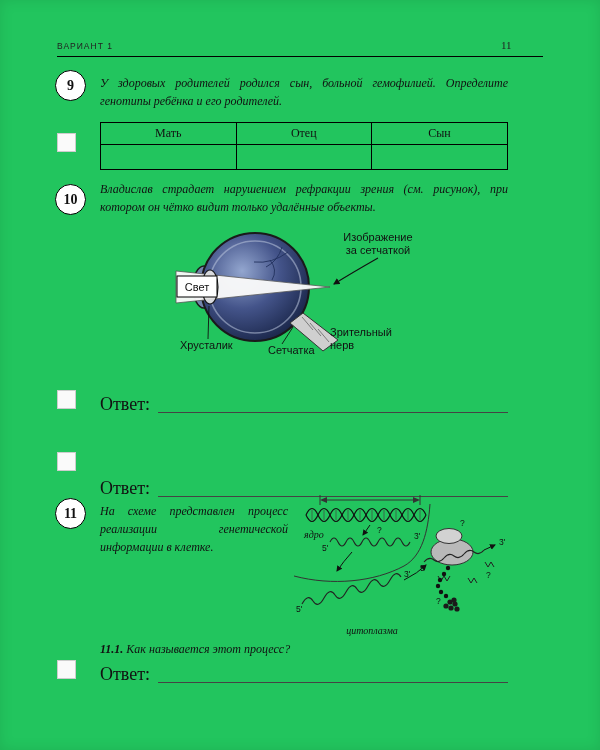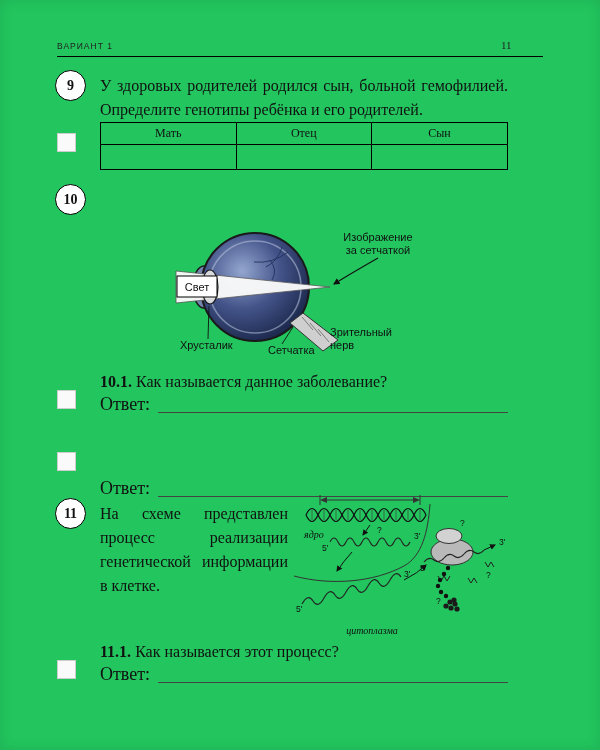--- a/index.html
+++ b/index.html
@@ -12,21 +12,21 @@
     position:absolute; left:57px; top:41px; font-family:"Liberation Sans", sans-serif;
     font-size:8.5px; letter-spacing:1px; color:#222;
   }
   .hdr-num { position:absolute; left:501px; top:39px; font-size:11px; color:#222; }
   .hrule { position:absolute; left:57px; top:56px; width:486px; border-top:1px solid #000; }
   .qnum {
     position:absolute; width:29px; height:29px; border:1.6px solid #000; border-radius:50%;
     display:flex; align-items:center; justify-content:center;
     font-size:14px; font-weight:bold; background:#fff;
   }
-  .para { position:absolute; font-size:16px; line-height:1.5; text-align:justify; }
+  .para { position:absolute; font-size:12px; line-height:1.5; text-align:justify;font-style:italic; }
   .para .b { font-weight:bold; }
   .answer { position:absolute; display:flex; width:408px; font-size:18px; }
   .answer .line { flex:1; border-bottom:1px solid #444; margin:0 0 2px 8px; align-self:flex-end; height:14px; }
   .gtable { position:absolute; left:100px; top:122px; width:408px; border-collapse:collapse; }
   .gtable th, .gtable td { border:1px solid #000; font-size:12px; font-weight:normal; text-align:center; padding:3px 8px; }
   .gtable td { height:18px; }
   .mbox { position:absolute; left:57px; width:17px; height:17px; border:1px solid #cdcdcd; background:#fafafa; }
   .fig { position:absolute; }
   svg text { font-family:"Liberation Sans", sans-serif; fill:#111; }
   svg .lbl { font-size:11px; }
@@ -58,20 +58,21 @@
         <td></td>
         <td></td>
         <td></td>
       </tr>
     </tbody>
   </table>
 
   <div class="mbox" style="top:133px;"></div>
 
   <div class="qnum" style="left:55px; top:176px;margin-top:8px;">10</div>
+  <div class="para" style="left:100px; top:180px; width:408px;">Владислав страдает нарушением рефракции зрения (см. рисунок), при котором он чётко видит только удалённые объекты.</div>
 
   <svg class="fig" style="left:150px; top:230px;" width="280" height="126" viewBox="0 0 280 126">
     <defs>
       <radialGradient id="eyeg" cx="38%" cy="35%" r="78%">
         <stop offset="0" stop-color="#93a6cf"></stop>
         <stop offset="0.45" stop-color="#44548a"></stop>
         <stop offset="1" stop-color="#101b3a"></stop>
       </radialGradient>
       <marker id="ah" orient="auto" markerWidth="7" markerHeight="7" refX="5" refY="3">
         <path d="M0,0 L6,3 L0,6 Z" fill="#111"></path>
@@ -98,24 +99,20 @@
     <text x="180" y="106" class="lbl">Зрительный</text>
     <text x="180" y="119" class="lbl">нерв</text>
 
     <text x="30" y="119" class="lbl">Хрусталик</text>
     <path d="M58,109 L59,76" stroke="#111" stroke-width="0.9"></path>
 
     <text x="118" y="124" class="lbl">Сетчатка</text>
     <path d="M132,114 L143,97" stroke="#111" stroke-width="0.9"></path>
   </svg>
 
-  <div class="para" style="left:100px; top:370px; width:408px;">
-    <span class="b">10.1.</span>
-    <span>Как называется данное заболевание?</span>
-  </div>
   <div class="mbox" style="top:390px;"></div>
   <div class="answer" style="left:100px; top:394px;">
     <span>Ответ:</span>
     <div class="line"></div>
   </div>
 
   <div class="mbox" style="top:452px;"></div>
   <div class="answer" style="left:100px; top:478px;">
     <span>Ответ:</span>
     <div class="line"></div>

